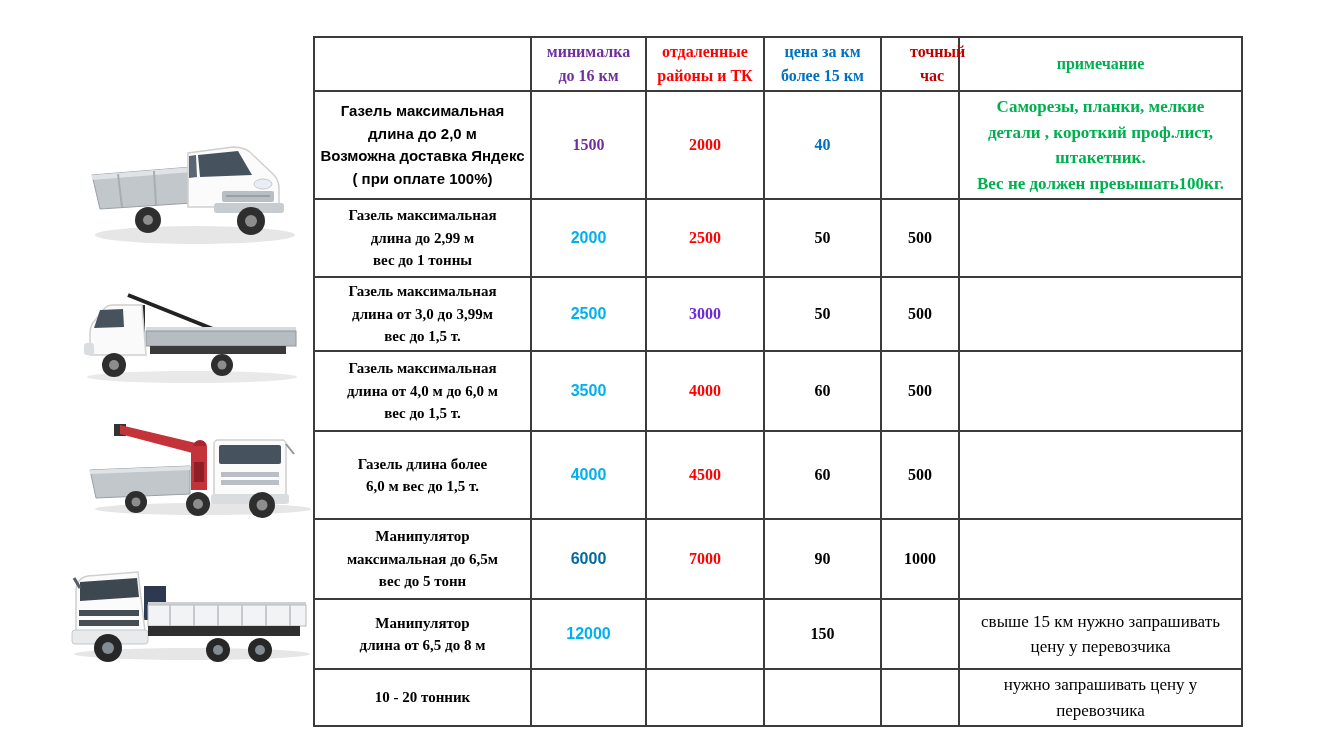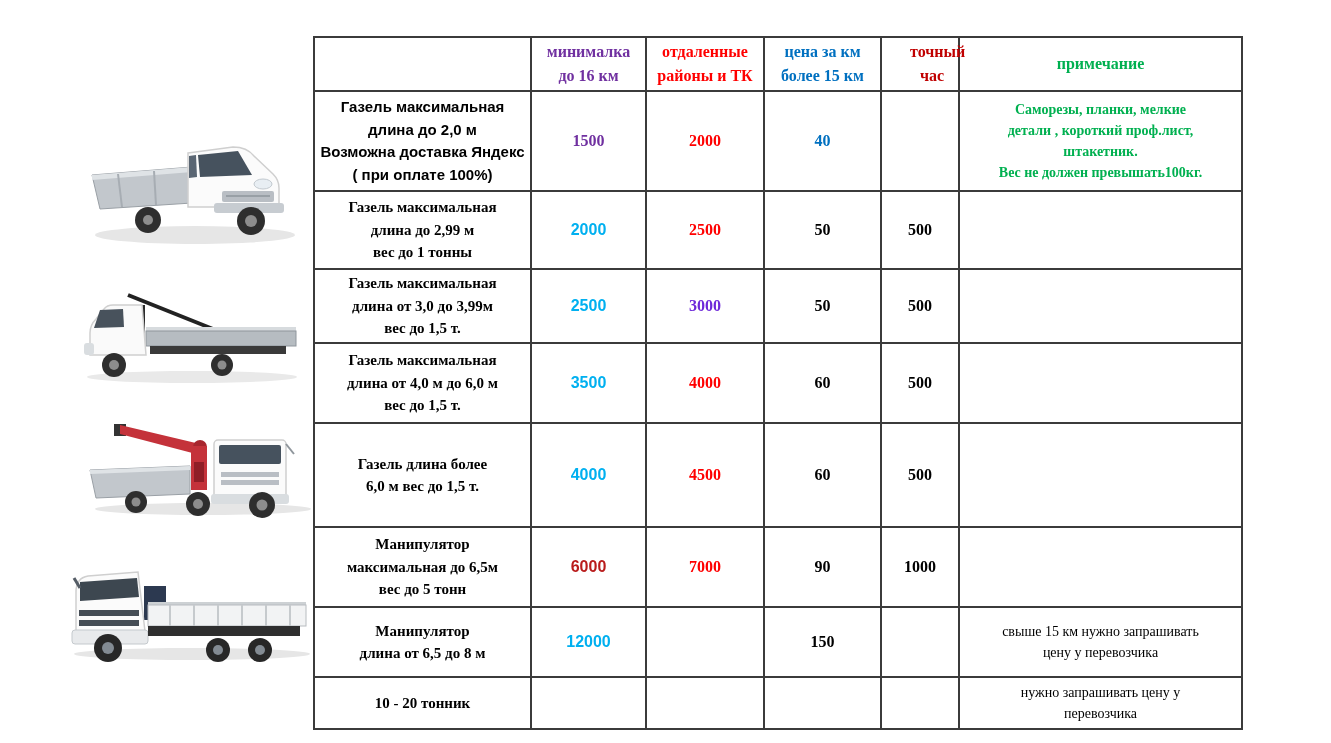--- a/index.html
+++ b/index.html
@@ -17,27 +17,27 @@
     font-weight:700;
     padding:2px 4px;box-sizing:border-box;
     line-height:1.5;
   }
   .pricing thead tr{height:52px;}
   .pricing thead th{font-size:16px;}
   tbody tr:nth-child(1){height:100px;}
   tbody tr:nth-child(2){height:78px;}
   tbody tr:nth-child(3){height:74px;}
   tbody tr:nth-child(4){height:80px;}
-  tbody tr:nth-child(5){height:104px;}
+  tbody tr:nth-child(5){height:88px;}
   tbody tr:nth-child(6){height:80px;}
   tbody tr:nth-child(7){height:70px;}
   tbody tr:nth-child(8){height:52px;}
   .desc-cell{font-size:15px;color:#000;}
   .value-cell{font-size:16px;}
-  .note-cell{font-size:14px;margin-left:43px;}
+  .note-cell{font-size:17px;margin-left:43px;}
   .sans{font-family:"Liberation Sans",sans-serif;}
   tbody tr:nth-child(1) .desc-cell{font-family:"Liberation Sans",sans-serif;}
   tbody tr:nth-child(7) .note-cell,
   tbody tr:nth-child(8) .note-cell{font-weight:400;}
 
   
   .truck{position:absolute;}
 </style>
 </head>
 <body>
@@ -202,21 +202,21 @@
           <td class="value-cell sans" style="color: rgb(0, 176, 240);">4000</td>
           <td class="value-cell" style="color: rgb(255, 0, 0);">4500</td>
           <td class="value-cell" style="color: rgb(0, 0, 0);">60</td>
           <td class="value-cell" style="color: rgb(0, 0, 0);">500</td>
           <td class="note-cell" style="color: rgb(0, 0, 0);"></td>
         </tr>
         <tr>
           <td class="desc-cell">Манипулятор
 максимальная до 6,5м
 вес до 5 тонн</td>
-          <td class="value-cell sans" style="color: #b91c1c; margin-top: 36px;">6000</td>
+          <td class="value-cell sans" style="color: #0369a1; margin-top: 36px;">6000</td>
           <td class="value-cell" style="color: rgb(255, 0, 0);">7000</td>
           <td class="value-cell" style="color: rgb(0, 0, 0);">90</td>
           <td class="value-cell" style="color: rgb(0, 0, 0);">1000</td>
           <td class="note-cell" style="color: rgb(0, 0, 0);"></td>
         </tr>
         <tr>
           <td class="desc-cell">Манипулятор
 длина от 6,5 до 8 м</td>
           <td class="value-cell sans" style="color: rgb(0, 176, 240);">12000</td>
           <td class="value-cell" style="color: rgb(0, 0, 0);"></td>

